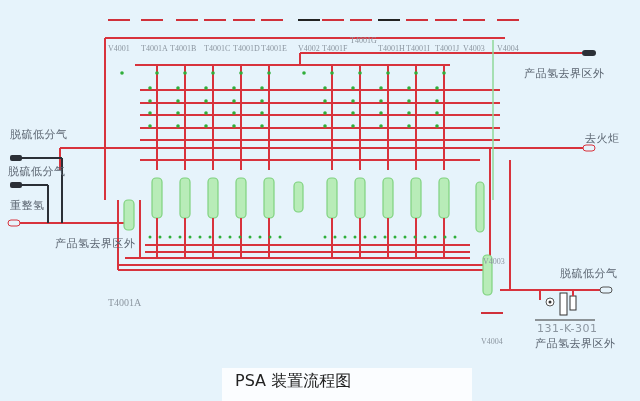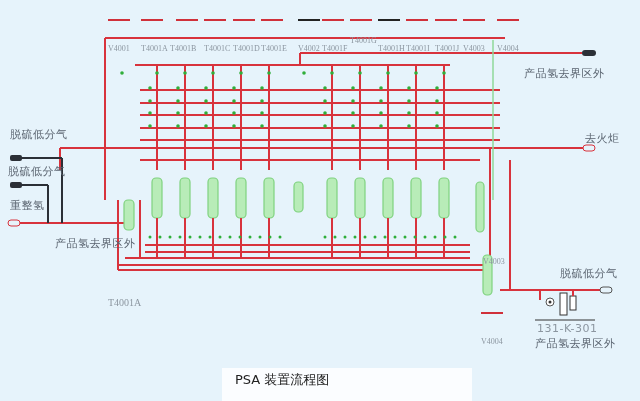--- a/index.html
+++ b/index.html
@@ -13,21 +13,21 @@
   .lbl { position: absolute; color: #5a6470; font-size: 11px; white-space: nowrap; letter-spacing: 0.5px; }
   .tag { position: absolute; color: #8c96a0; font-size: 8px; white-space: nowrap; font-family: Liberation Serif, serif; margin-top: 35px; }
   .tag-u { position: absolute; height: 2px; background: #d0303a; }
   .tag-u.blk { background: #222; }
   .caption-box {
     position: absolute; left: 222px; top: 368px; width: 250px; height: 33px;
     background: #fbfdff;
   }
   .caption {
     position: absolute; left: 235px; top: 371px;
-    font-size: 13px; color: #222; font-family: "DejaVu Sans", sans-serif;
+    font-size: 16px; color: #222; font-family: "DejaVu Sans", sans-serif;
   }
 </style>
 </head>
 <body>
 
 <svg id="diagram" viewBox="0 0 640 401" xmlns="http://www.w3.org/2000/svg">
 
   <g stroke="#d8323c" stroke-width="2" fill="none">
     <line x1="105" y1="38" x2="505" y2="38"></line>
     <line x1="105" y1="38" x2="105" y2="200"></line>

